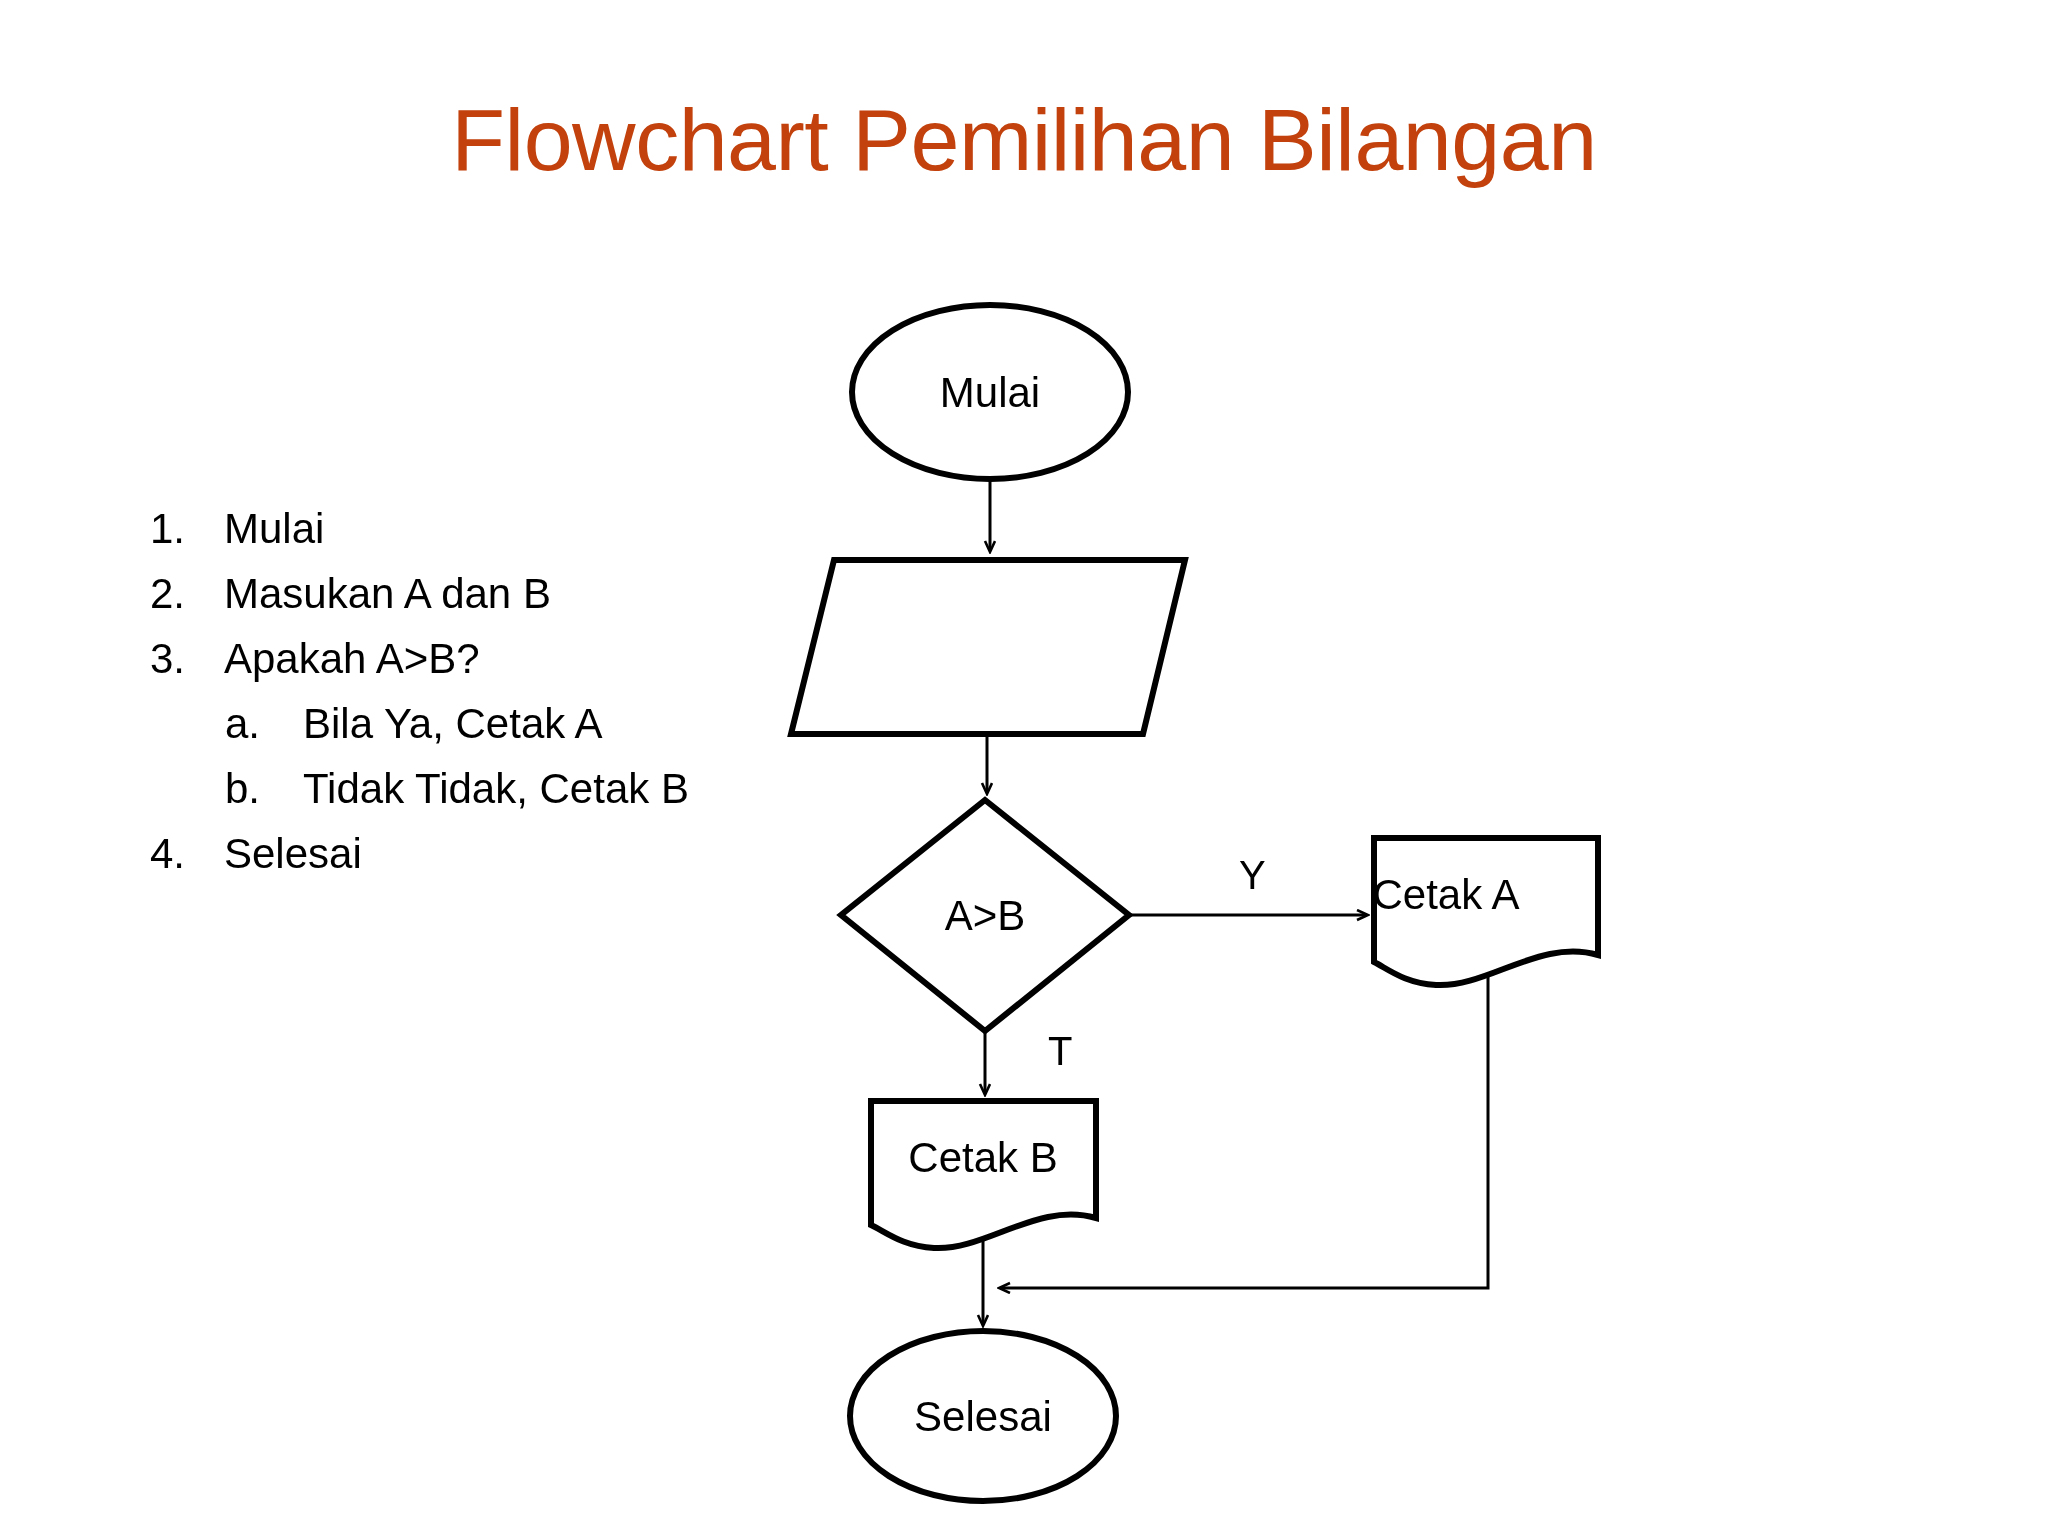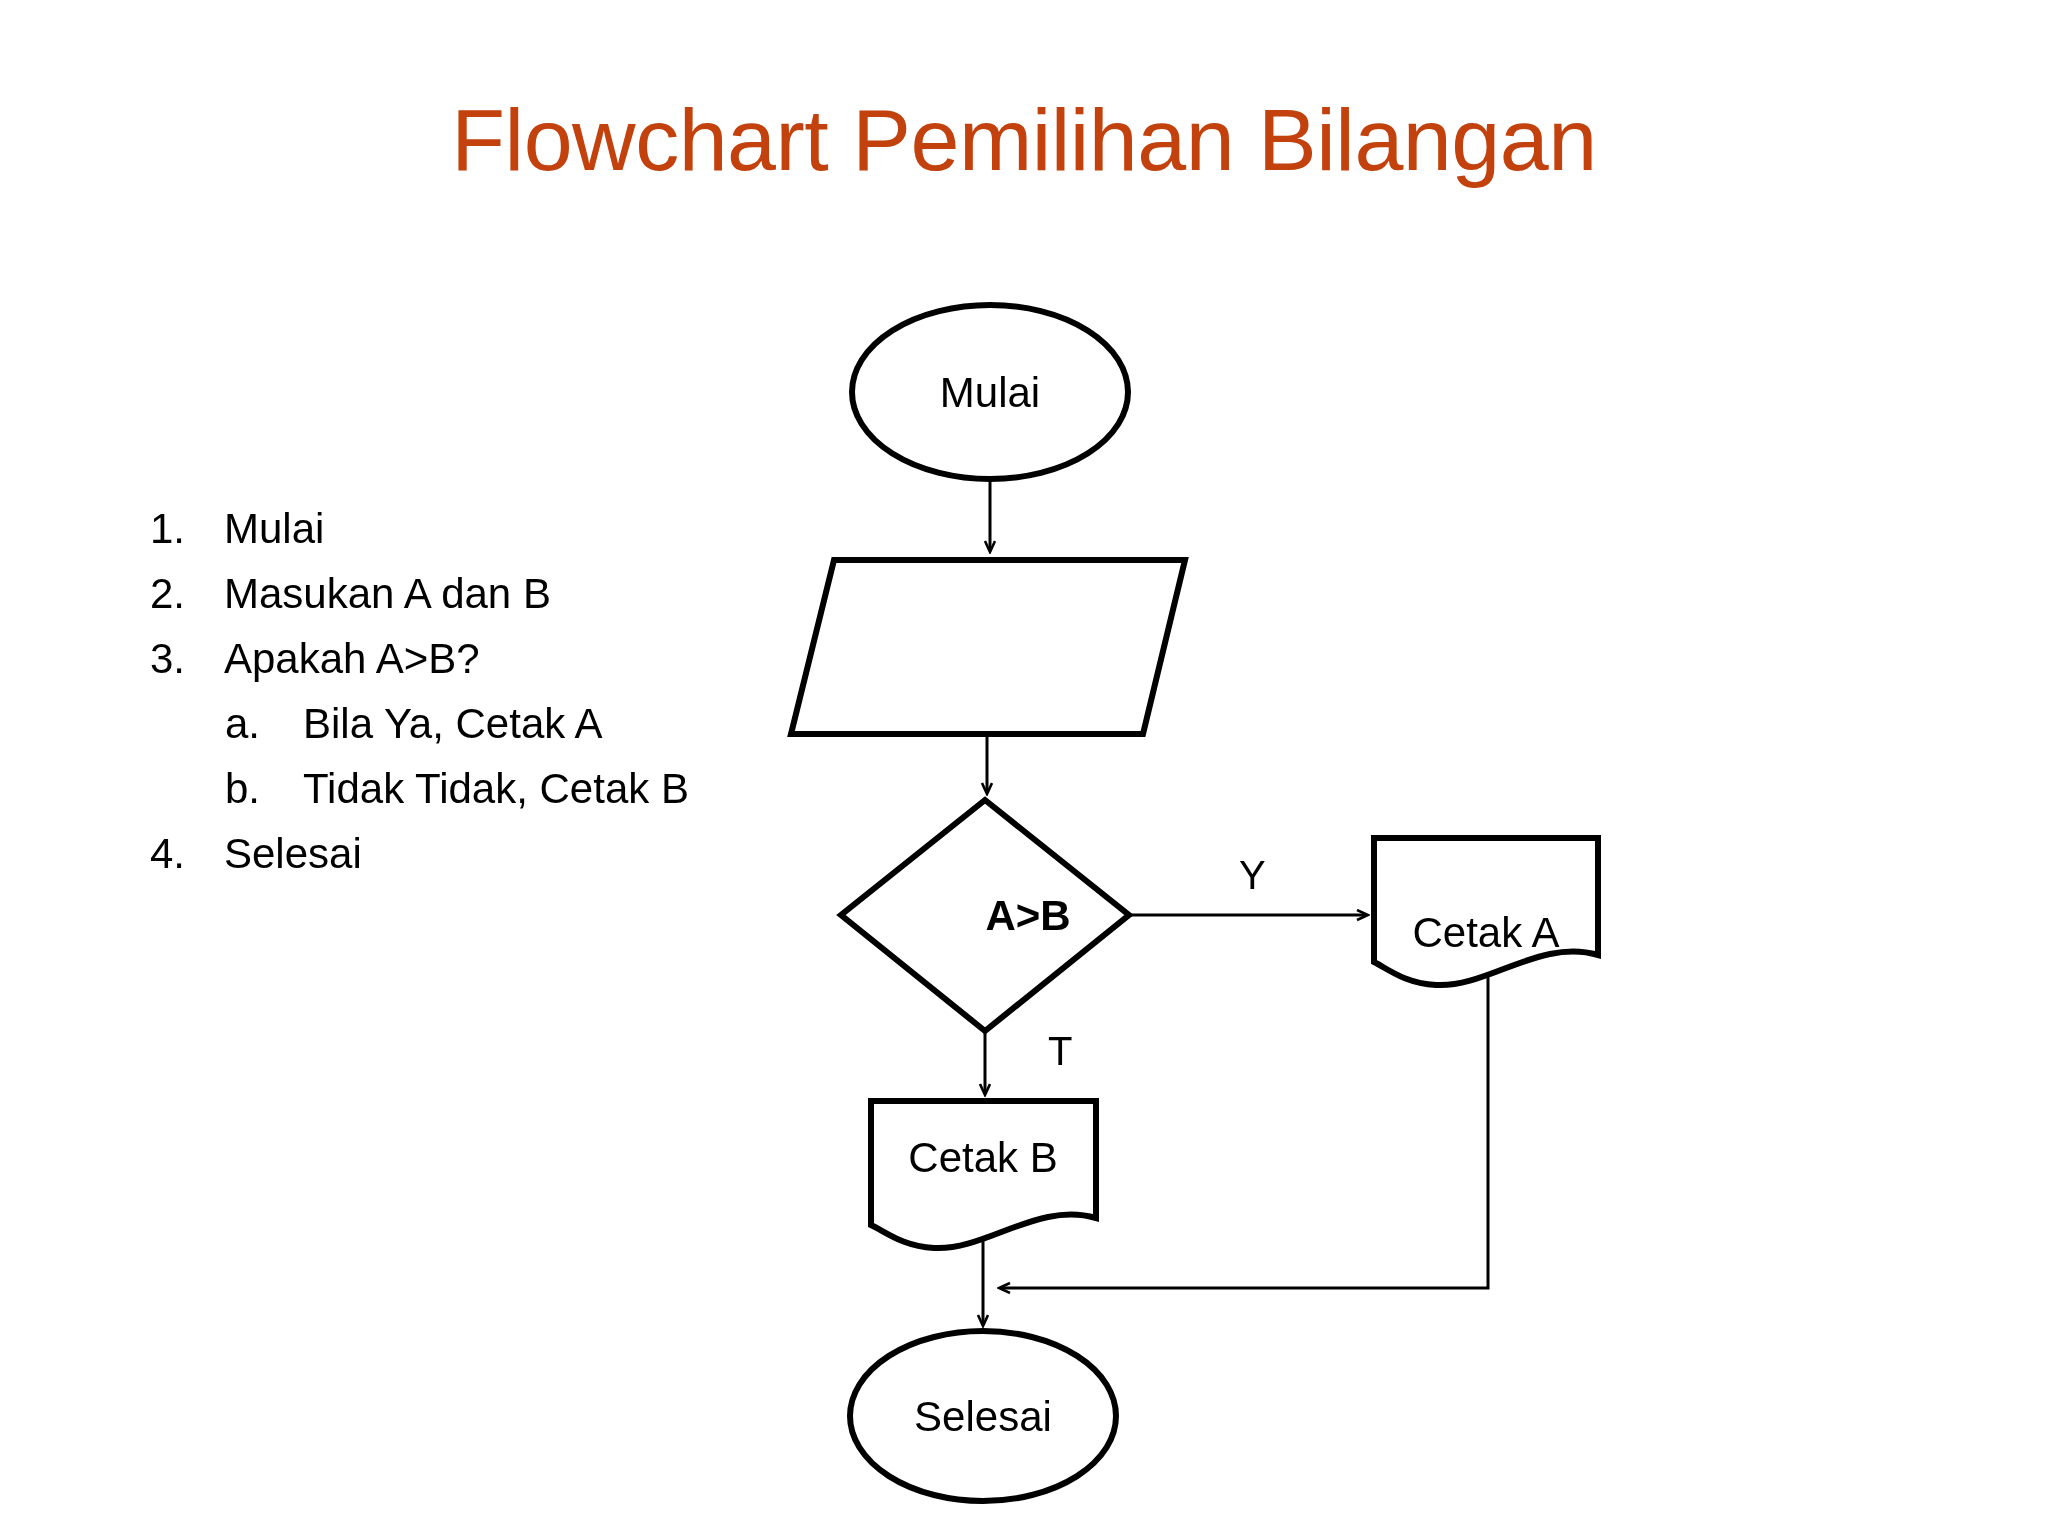--- a/index.html
+++ b/index.html
@@ -165,23 +165,23 @@
     <line x1="985" y1="1031" x2="985" y2="1094" stroke="#000000" stroke-width="3" marker-end="url(#arrowhead)"></line>
 
     <path d="M 1488,976 L 1488,1288 L 1000,1288" fill="none" stroke="#000000" stroke-width="3" marker-end="url(#arrowhead-left)"></path>
 
     <line x1="983" y1="1239" x2="983" y2="1325" stroke="#000000" stroke-width="3" marker-end="url(#arrowhead)"></line>
   </svg>
 
   <div class="shape-label" style="left:840px; top:372px; width:300px;">Mulai</div>
 
 
-  <div class="shape-label" style="left:928px; top:895px; width:200px;font-weight:bold;">A&gt;B</div>
+  <div class="shape-label" style="left:885px; top:895px; width:200px;">A&gt;B</div>
 
-  <div class="shape-label" style="left:1376px; top:874px; width:220px;margin-top:38px;">Cetak A</div>
+  <div class="shape-label" style="left:1336px; top:874px; width:220px;">Cetak A</div>
 
   <div class="shape-label" style="left:873px; top:1137px; width:220px;">Cetak B</div>
 
   <div class="shape-label" style="left:833px; top:1396px; width:300px;">Selesai</div>
 
   <div class="edge-label" style="left:1239px; top:855px;">Y</div>
 
   <div class="edge-label" style="left:1048px; top:1031px;">T</div>
 
 </div>

